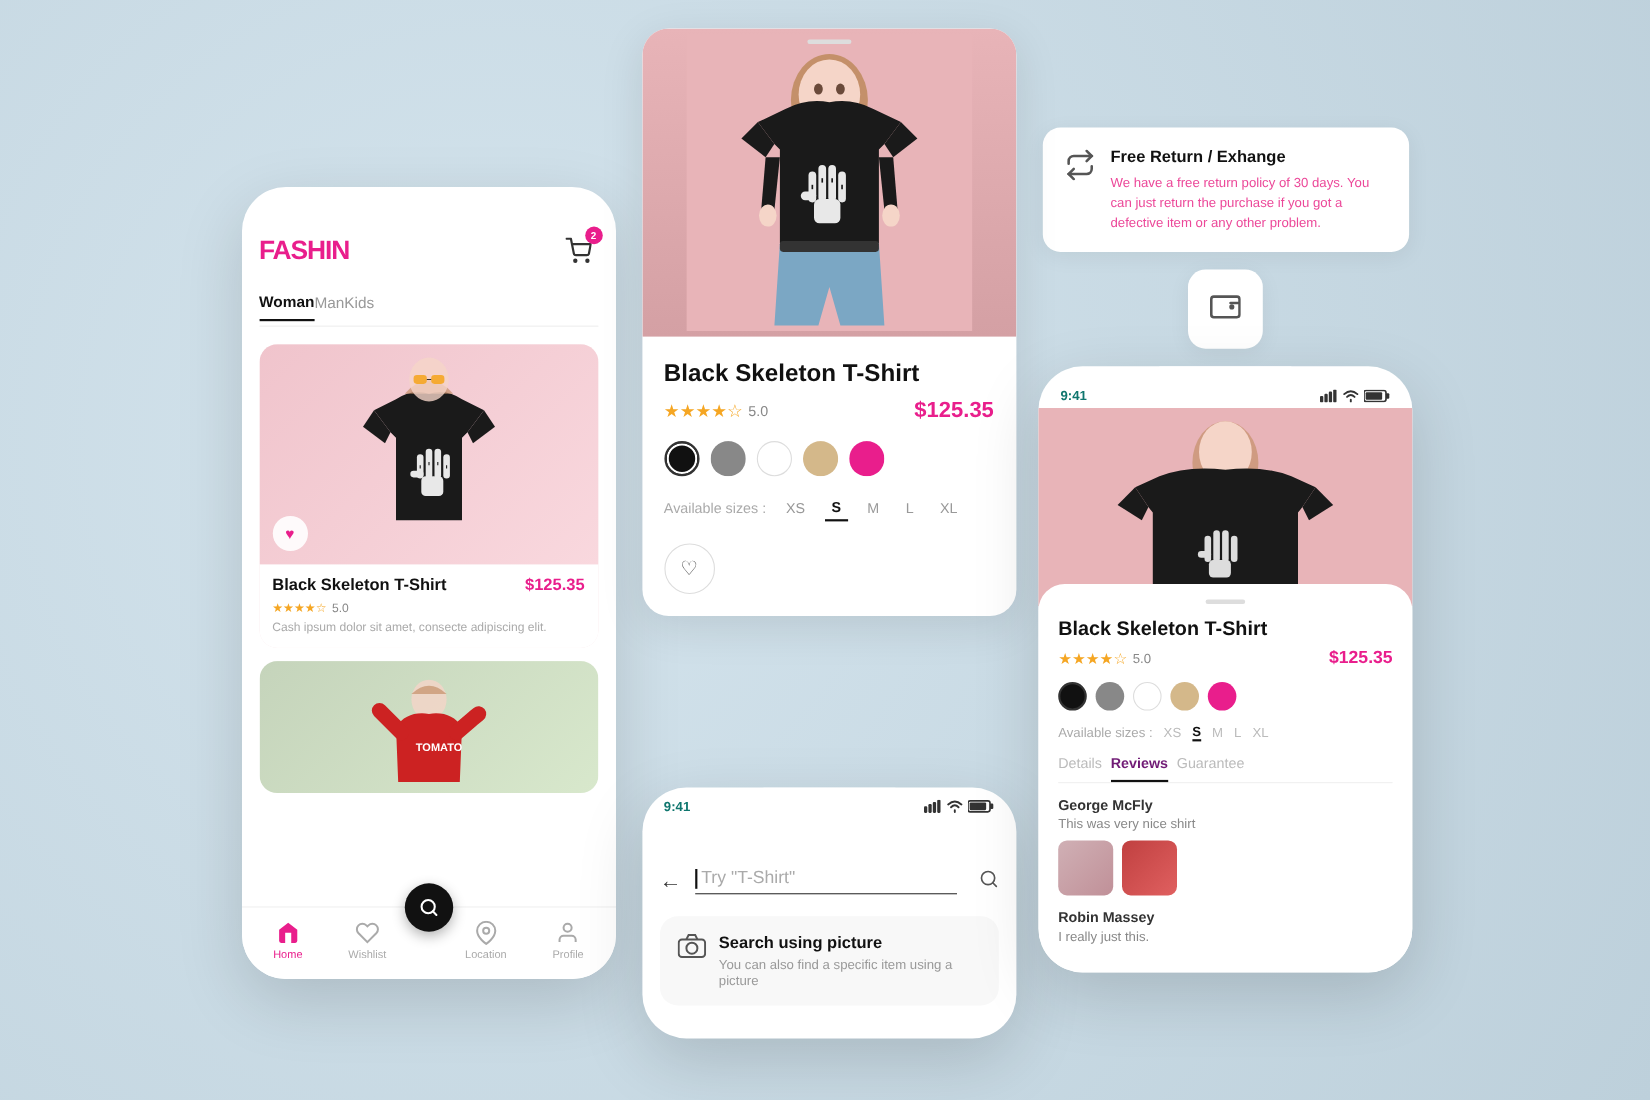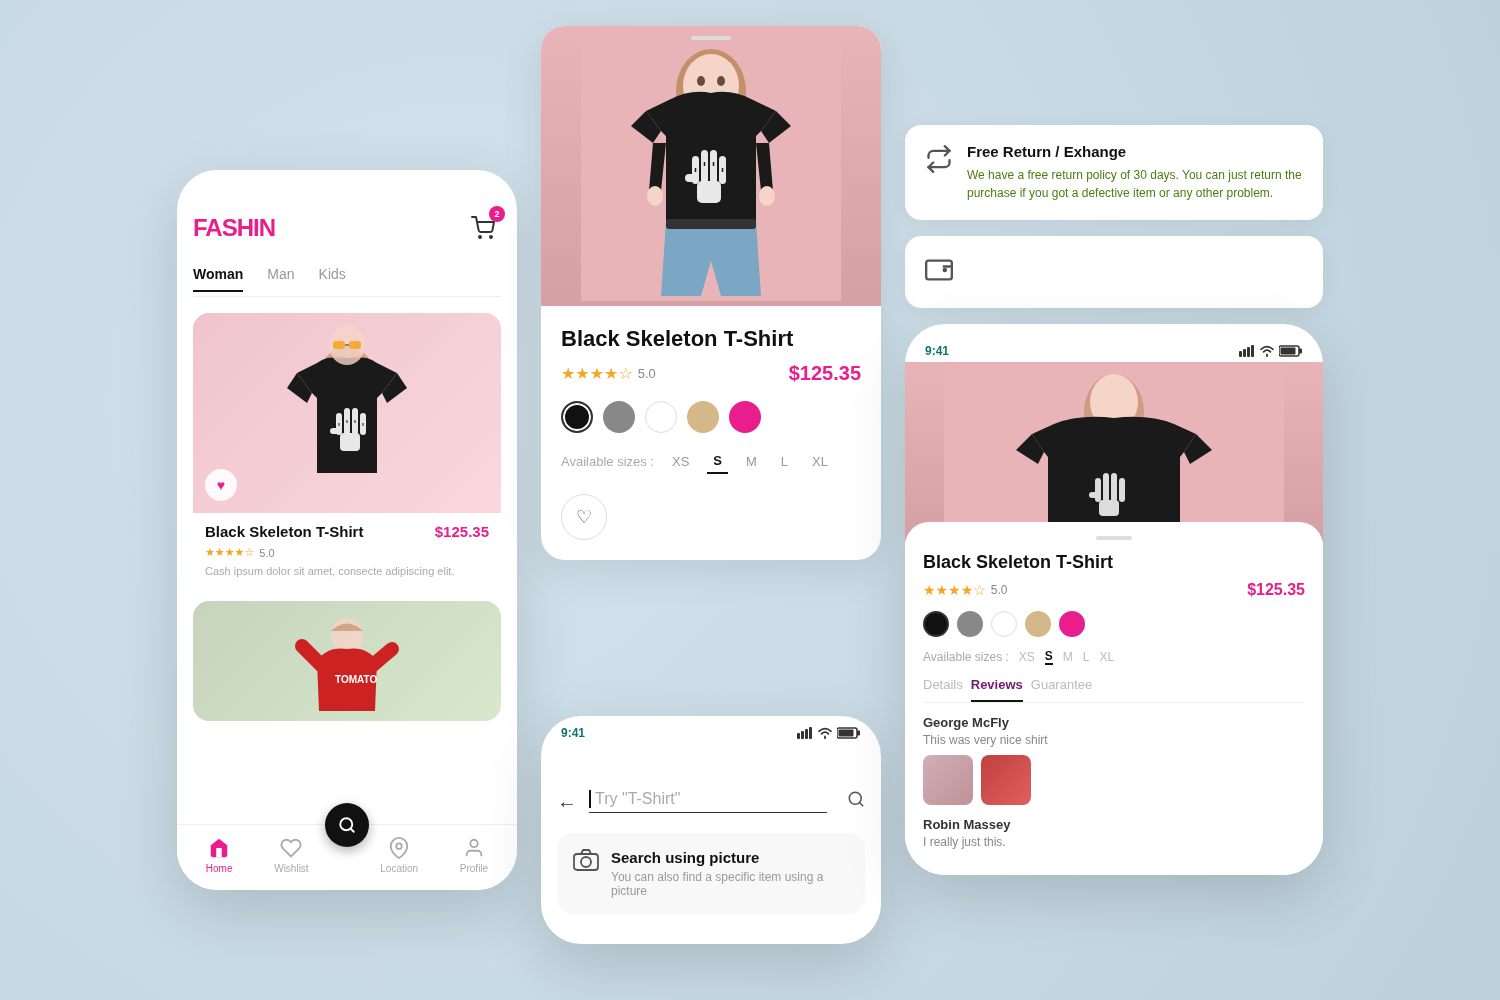--- a/index.html
+++ b/index.html
@@ -88,24 +88,24 @@
       height: 16px;
       border-radius: 50%;
       display: flex;
       align-items: center;
       justify-content: center;
       font-weight: 700;
     }
 
     .nav-tabs {
       display: flex;
-      gap: 24px;
       margin-bottom: 16px;
       border-bottom: 1px solid #eee;
       padding-bottom: 4px;
+      align-items: center;
     }
     .nav-tab {
       font-size: 14px;
       font-weight: 500;
       color: #999;
       padding-bottom: 8px;
       cursor: pointer;
     }
     .nav-tab.active {
       color: #111;
@@ -459,21 +459,22 @@
       display: flex;
       gap: 4px;
       align-items: center;
     }
 
     
     .right-panel {
       display: flex;
       flex-direction: column;
       gap: 16px;
-      width: 418px;
+      width: 333px;
+      align-items: center;
     }
 
     
     .feature-card {
       background: #fff;
       border-radius: 16px;
       padding: 18px 20px;
       display: flex;
       align-items: flex-start;
       gap: 14px;
@@ -486,21 +487,21 @@
       flex-shrink: 0;
     }
     .feature-title {
       font-size: 15px;
       font-weight: 700;
       color: #111;
       margin-bottom: 6px;
     }
     .feature-desc {
       font-size: 12px;
-      color: #4d7c0f;
+      color: #ec4899;
       line-height: 1.5;
     }
 
     
     .phone-detail-right {
       background: #fff;
       border-radius: 40px;
       box-shadow: 0 20px 60px rgba(0,0,0,0.15);
       overflow: hidden;
       position: relative;

